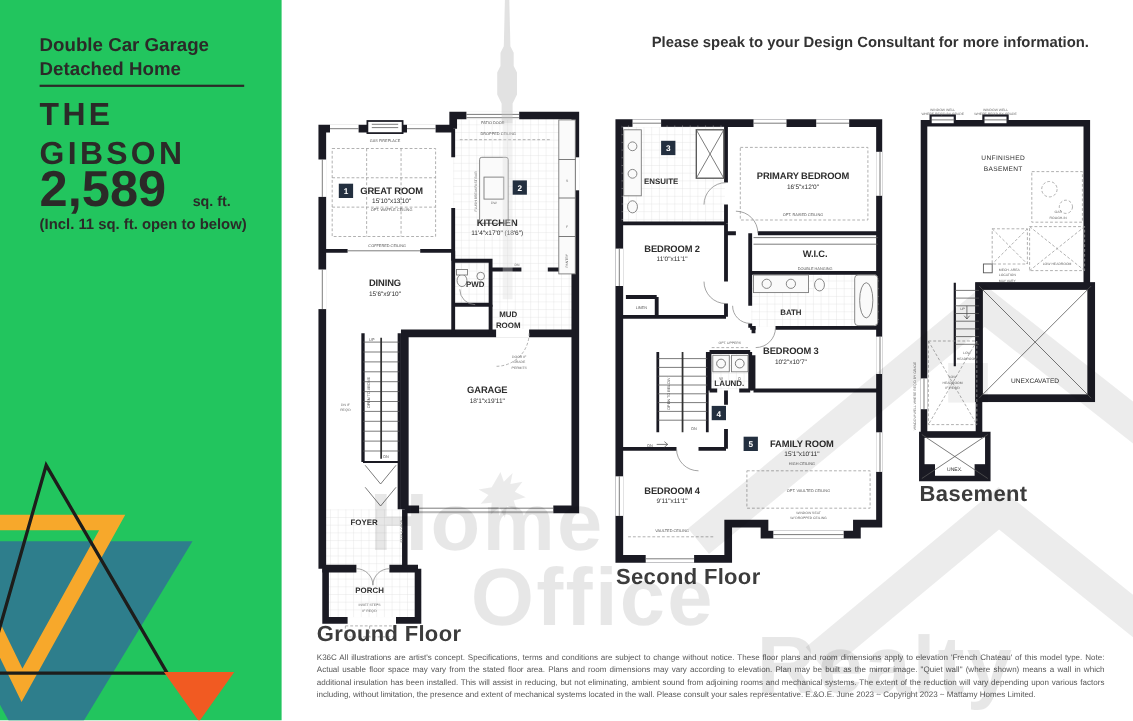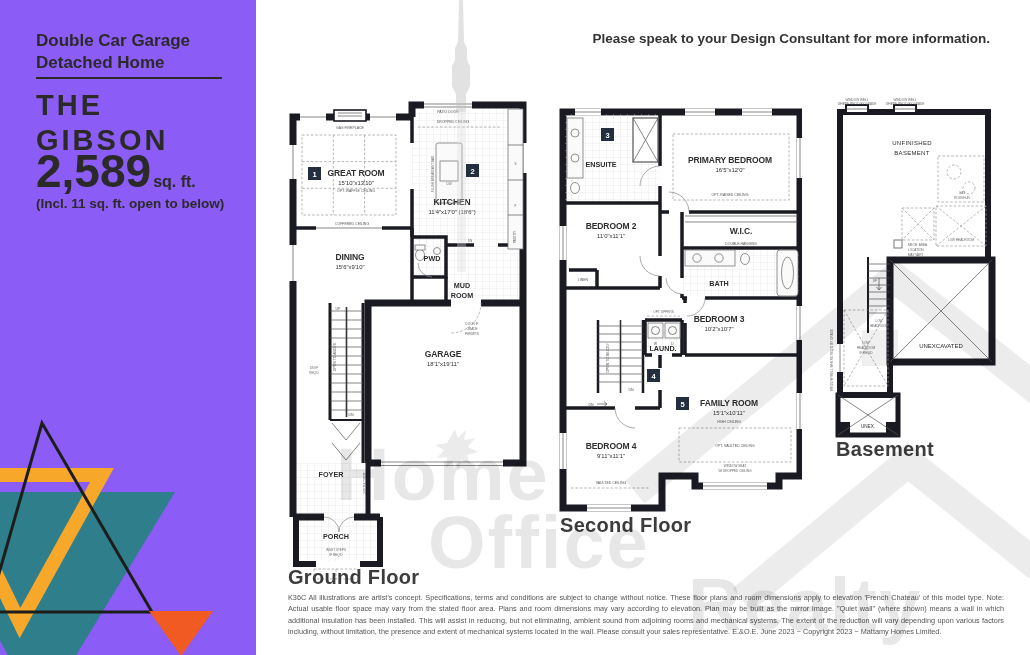--- a/index.html
+++ b/index.html
@@ -1,27 +1,27 @@
 <!DOCTYPE html>
 <html><head>
 <meta charset="utf-8">
 <style>
   html,body{margin:0;padding:0;}
   body{width:1030px;height:655px;position:relative;background:#ffffff;
        font-family:"Liberation Sans", sans-serif;overflow:hidden;}
   .abs{position:absolute;}
   
-  #sidebar{left:0;top:0;width:256px;height:655px;background:#8b5cf6;}
+  #sidebar{left:0;top:0;width:256px;height:655px;background:#22c55e;}
   .sb-sub{left:36px;top:30px;font-size:17px;font-weight:bold;color:#2b2a28;line-height:1.3;}
   .sb-rule{left:36px;top:77px;width:186px;height:0;border-top:2px solid #2b2a28;}
   .sb-name{left:36px;top:88px;font-size:29px;font-weight:bold;color:#2b2a28;
            letter-spacing:3px;line-height:1.2;}
   .sb-sqft{left:36px;top:144px;color:#2b2a28;white-space:nowrap;}
   .sb-sqft .num{font-size:46px;font-weight:bold;}
-  .sb-sqft .unit{font-size:16px;font-weight:bold;margin-left:2px;}
+  .sb-sqft .unit{font-size:13px;font-weight:bold;margin-left:24px;}
   .sb-note{left:36px;top:196px;font-size:13.5px;font-weight:bold;color:#2b2a28;}
   
   #hdr-note{right:40px;top:28px;width:420px;text-align:right;font-size:13.5px;
             font-weight:bold;color:#333;line-height:1.6;}
   
   .floor-title{font-size:20px;font-weight:bold;color:#3c3c3c;letter-spacing:.3px;}
   #t-ground{left:288px;top:566px;}
   #t-second{left:560px;top:514px;}
   #t-basement{left:836px;top:438px;}
   #disclaimer{left:288px;top:592px;width:716px;font-size:7.3px;line-height:1.55;

